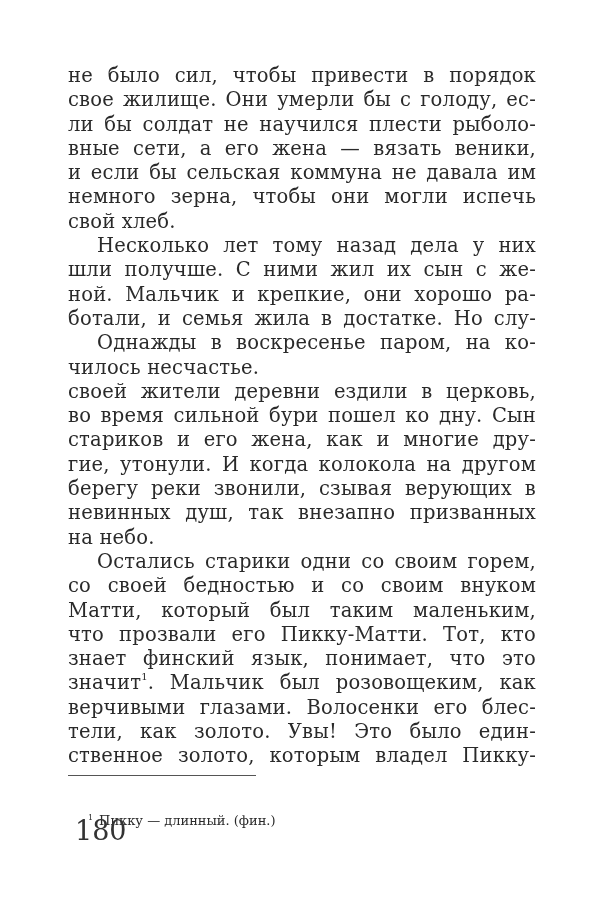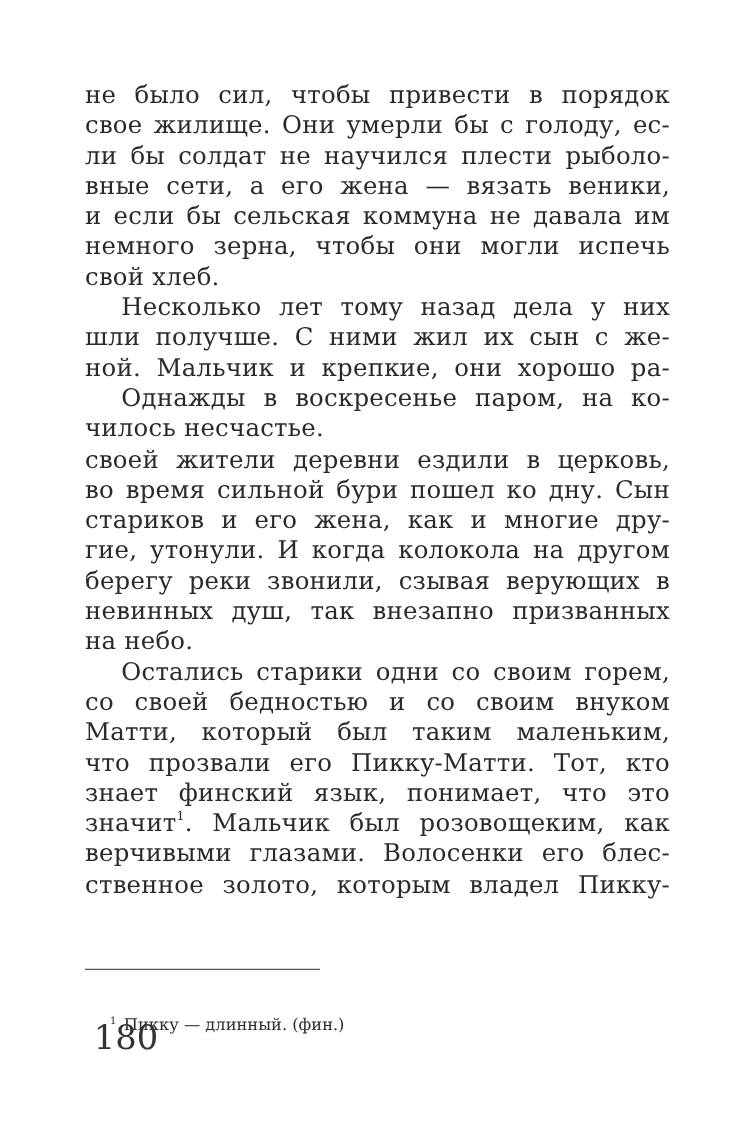--- a/index.html
+++ b/index.html
@@ -88,38 +88,40 @@
     <div class="line">свое жилище. Они умерли бы с голоду, ес-</div>
     <div class="line">ли бы солдат не научился плести рыболо-</div>
     <div class="line">вные сети, а его жена — вязать веники,</div>
     <div class="line">и если бы сельская коммуна не давала им</div>
     <div class="line">немного зерна, чтобы они могли испечь</div>
     <div class="line last">свой хлеб.</div>
 
     <div class="line indent">Несколько лет тому назад дела у них</div>
     <div class="line">шли получше. С ними жил их сын с же-</div>
     <div class="line">ной. Мальчик и крепкие, они хорошо ра-</div>
+    <div class="line">ботали, и семья жила в достатке. Но слу-</div>
     <div class="line indent">Однажды в воскресенье паром, на ко-</div>
 
     <div class="line last">чилось несчастье.</div>
     <div class="line">своей жители деревни ездили в церковь,</div>
     <div class="line">во время сильной бури пошел ко дну. Сын</div>
     <div class="line">стариков и его жена, как и многие дру-</div>
     <div class="line">гие, утонули. И когда колокола на другом</div>
     <div class="line">берегу реки звонили, сзывая верующих в</div>
     <div class="line">невинных душ, так внезапно призванных</div>
     <div class="line last">на небо.</div>
 
     <div class="line indent">Остались старики одни со своим горем,</div>
     <div class="line">со своей бедностью и со своим внуком</div>
     <div class="line">Матти, который был таким маленьким,</div>
     <div class="line">что прозвали его Пикку-Матти. Тот, кто</div>
     <div class="line">знает финский язык, понимает, что это</div>
     <div class="line"><span>значит</span><sup class="fn">1</sup><span>. Мальчик был розовощеким, как</span></div>
     <div class="line">верчивыми глазами. Волосенки его блес-</div>
+    <div class="line">тели, как золото. Увы! Это было един-</div>
     <div class="line">ственное золото, которым владел Пикку-</div>
   </div>
 
   <div class="footnote-rule"></div>
 
   <div class="footnote">
     <sup>1</sup><span>Пикку — длинный. (фин.)</span>
   </div>
 
   <div class="page-number">180</div>

